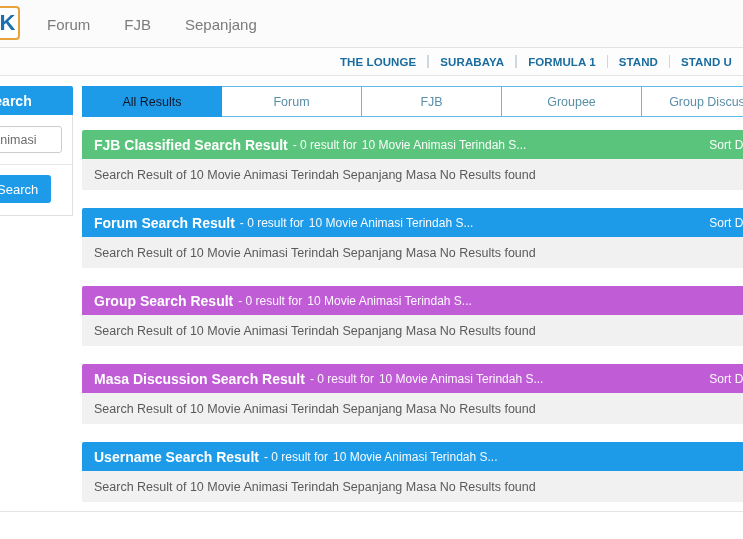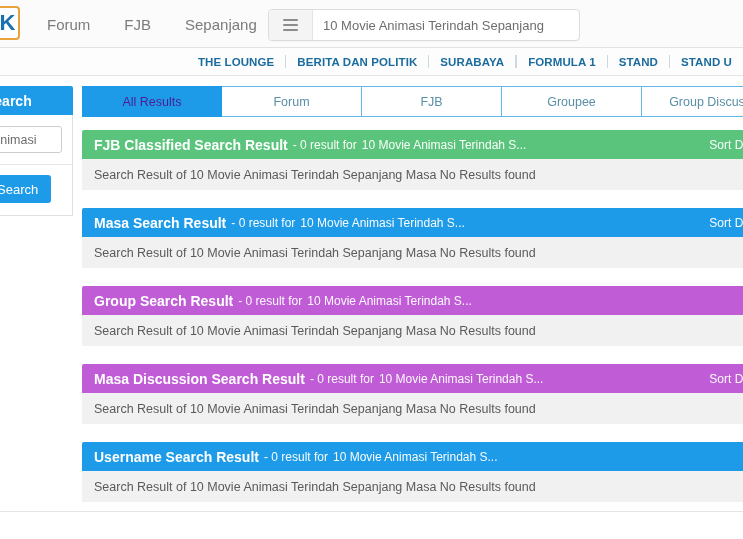--- a/index.html
+++ b/index.html
@@ -234,21 +234,21 @@
     justify-content: center;
     box-sizing: border-box;
     cursor: pointer;
     white-space: nowrap;
     overflow: hidden;
   }
   .tab:first-child { border-left: 1px solid #62b8e8; }
   .tab.active {
     background: #1d9be9;
     border-color: #1d9be9;
-    color: #4c1d95;
+    color: #0f172a;
   }
 
   
   .results {
     position: absolute;
     left: 82px;
     top: 53px;
     width: 680px;
   }
   .card { margin-bottom: 18px; }
@@ -307,34 +307,25 @@
 
 <div class="topbar">
   <div class="logo-box">
     <span class="logo-k">K</span>
   </div>
   <div class="nav-links">
     <a class="nav-link" href="#">Forum</a>
     <a class="nav-link" href="#">FJB</a>
     <a class="nav-link" href="#">Sepanjang</a>
   </div>
-  <div class="searchwrap">
-    <div class="hamburger">
-      <span></span>
-      <span></span>
-      <span></span>
-    </div>
-    <input class="search-input" type="text" value="10 Movie Animasi Terindah Sepanjang" style="">
-  </div>
 </div>
 
 <div class="catbar">
   <a class="cat-item" href="#">THE LOUNGE</a>
   <div class="cat-sep"></div>
-  <a class="cat-item" href="#">BERITA DAN POLITIK</a>
   <div class="cat-sep"></div>
   <a class="cat-item" href="#">SURABAYA</a>
   <div class="cat-sep"></div>
   <div class="cat-sep"></div>
   <a class="cat-item" href="#">FORMULA 1</a>
   <div class="cat-sep"></div>
   <a class="cat-item" href="#">STAND</a>
   <div class="cat-sep"></div>
   <a class="cat-item" href="#">STAND U</a>
 </div>
@@ -365,21 +356,21 @@
         <span class="card-title">FJB Classified Search Result</span>
         <span class="card-count">- 0 result for</span>
         <span class="card-query">10 Movie Animasi Terindah S...</span>
         <span class="card-sort">Sort De</span>
       </div>
       <div class="card-body">Search Result of 10 Movie Animasi Terindah Sepanjang Masa No Results found</div>
     </div>
 
     <div class="card">
       <div class="card-head" style="background: rgb(29, 155, 233);">
-        <span class="card-title">Masa Search Result</span>
+        <span class="card-title">Forum Search Result</span>
         <span class="card-count">- 0 result for</span>
         <span class="card-query">10 Movie Animasi Terindah S...</span>
         <span class="card-sort">Sort De</span>
       </div>
       <div class="card-body">Search Result of 10 Movie Animasi Terindah Sepanjang Masa No Results found</div>
     </div>
 
     <div class="card">
       <div class="card-head" style="background: rgb(192, 92, 214);">
         <span class="card-title">Group Search Result</span>

